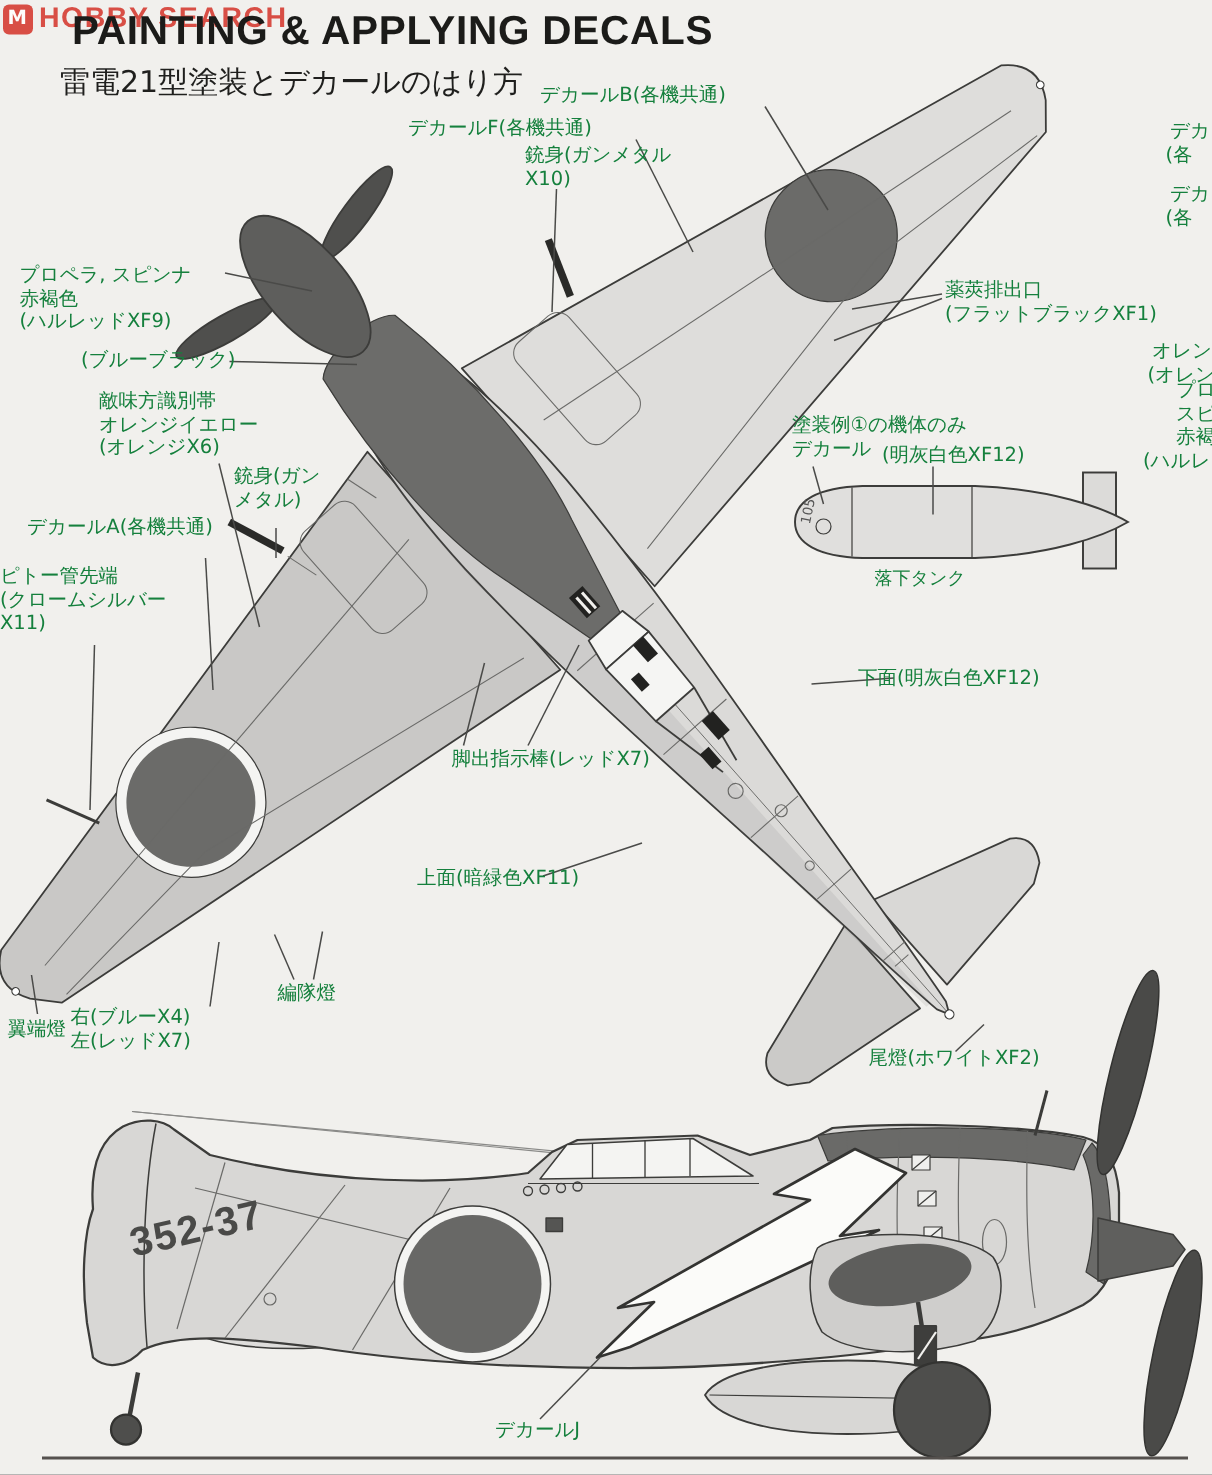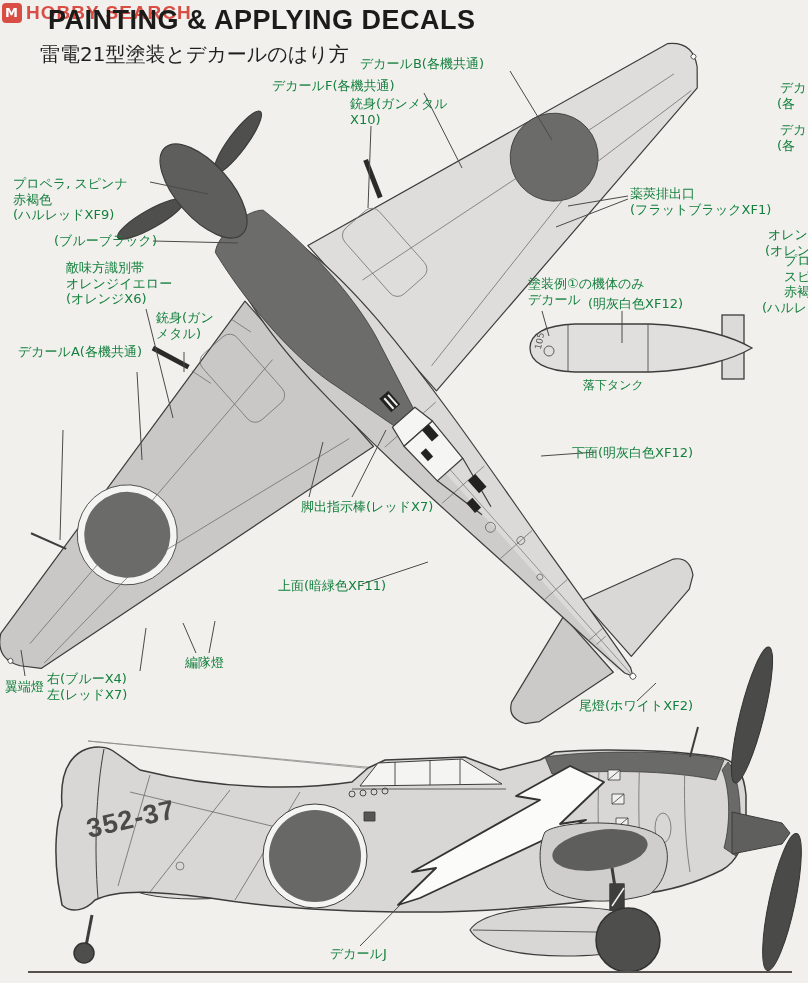--- a/index.html
+++ b/index.html
@@ -264,20 +264,25 @@
       <div>オレンジイエロー</div>
       <div>(オレンジX6)</div>
   </div>
   <div class="lbl" style="left:156px;top:310px">
     <div>銃身(ガン</div>
       <div>メタル)</div>
   </div>
   <div class="lbl" style="left:18px;top:344px">
       <div>デカールA(各機共通)</div>
     </div>
+  <div class="lbl" style="left:0px;top:377px">
+    <div>ピトー管先端</div>
+      <div>(クロームシルバー</div>
+      <div>X11)</div>
+  </div>
   <div class="lbl" style="left:630px;top:186px">
     <div>薬莢排出口</div>
       <div>(フラットブラックXF1)</div>
   </div>
   <div class="lbl" style="left:528px;top:276px">
     <div>塗装例①の機体のみ</div>
       <div>デカール</div>
   </div>
   <div class="lbl" style="left:588px;top:296px">
       <div>(明灰白色XF12)</div>

